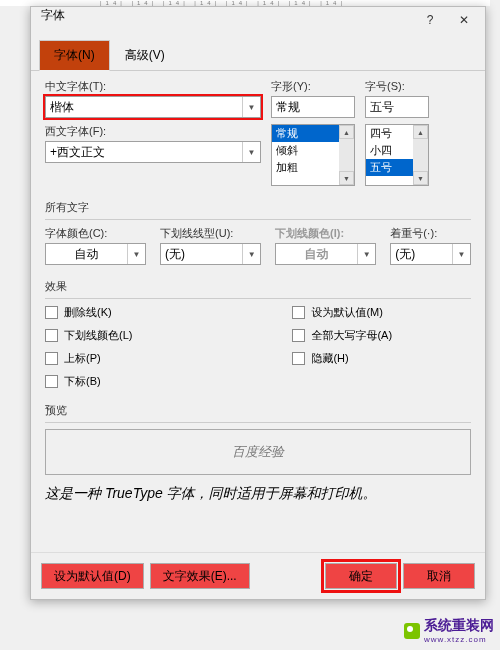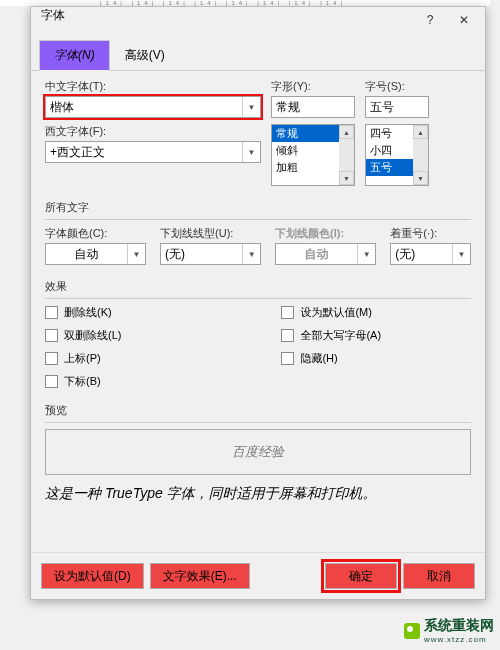--- a/index.html
+++ b/index.html
@@ -4,21 +4,21 @@
 <style>
   * { box-sizing: border-box; font-family: "Microsoft YaHei", Arial, sans-serif; }
   body { margin: 0; background: #f0f0f0; width: 500px; height: 650px; position: relative; overflow: hidden; }
   .ruler { position: absolute; top: 0; left: 0; width: 490px; height: 6px; font-size: 6px; color: #888; background: #fff; padding-left: 100px; letter-spacing: 4px; }
   .dialog { position: absolute; top: 6px; left: 30px; width: 456px; height: 594px; background: #f0f0f0; border: 1px solid #bbb; box-shadow: 0 2px 10px rgba(0,0,0,0.3); }
   .titlebar { height: 30px; display: flex; align-items: flex-start; padding: 0 4px 0 10px; font-size: 12px; }
   .titlebar .title { flex: 1; }
   .titlebar .btn { width: 34px; height: 26px; display: flex; align-items: center; justify-content: center; font-size: 12px; color: #333; }
   .tabs { display: flex; padding: 0 8px; margin-top: 2px; border-bottom: 1px solid #ccc; }
   .tab { padding: 6px 14px; font-size: 12px; border: 1px solid transparent; border-bottom: none; position: relative; top: 1px; }
-  .tab.active { background: #8b5cf6; border-color: #ccc; border-bottom: 1px solid #f0f0f0; font-style: italic; }
+  .tab.active { background: #c2410c; border-color: #ccc; border-bottom: 1px solid #f0f0f0; }
   .section { padding: 0 14px; }
   .row { display: flex; margin-top: 8px; gap: 10px; }
   .col { display: flex; flex-direction: column; }
   .lbl { font-size: 11px; color: #333; margin-bottom: 2px; }
   .input-like { display: flex; align-items: center; background: #fff; border: 1px solid #a0a0a0; height: 22px; }
   .input-like .val { flex: 1; padding: 0 4px; font-size: 12px; white-space: nowrap; overflow: hidden; }
   .input-like .arrow { width: 18px; height: 100%; border-left: 1px solid #ccc; display: flex; align-items: center; justify-content: center; font-size: 8px; color: #555; }
   .red-box { outline: 2px solid #e11; outline-offset: 0; }
   .listbox { background: #fff; border: 1px solid #a0a0a0; height: 62px; font-size: 11px; overflow: hidden; position: relative; }
   .listbox .opt { padding: 1px 4px; }
@@ -34,21 +34,21 @@
   .checks { display: flex; gap: 60px; margin-top: 4px; }
   .checkcol { display: flex; flex-direction: column; gap: 8px; }
   .chk { display: flex; align-items: center; gap: 6px; font-size: 11px; }
   .chk .box { width: 13px; height: 13px; border: 1px solid #888; background: #fff; }
   .preview-box { border: 1px solid #aaa; height: 46px; margin-top: 6px; display: flex; align-items: center; justify-content: center; font-size: 13px; color: #777; font-style: italic; }
   .desc { font-size: 14px; margin-top: 10px; font-style: italic; }
   .footer { position: absolute; bottom: 0; left: 0; width: 100%; padding: 10px; border-top: 1px solid #ddd; display: flex; gap: 6px; }
   .footer .spacer { flex: 1; }
   .fbtn { min-width: 72px; height: 26px; border: 1px solid #adadad; background: #ef4444; font-size: 12px; padding: 0 12px; display: flex; align-items: center; justify-content: center; }
   .fbtn.ok { outline: 3px solid #e11; outline-offset: 1px; }
-  .watermark { position: absolute; right: 6px; bottom: 6px; font-size: 14px; font-weight: bold; color: #14532d; display: flex; align-items: center; gap: 4px; }
+  .watermark { position: absolute; right: 6px; bottom: 6px; font-size: 14px; font-weight: bold; color: #4c1d95; display: flex; align-items: center; gap: 4px; }
   .watermark .logo { width: 16px; height: 16px; background: #7cc400; border-radius: 3px; position: relative; }
   .watermark .logo::after { content: ""; position: absolute; width: 6px; height: 6px; background: #fff; border-radius: 50%; top: 3px; left: 3px; }
 </style>
 </head>
 <body>
 
 <div class="ruler">|14| |14| |14| |14| |14| |14| |14| |14|</div>
 
 <div class="dialog">
   <div class="titlebar">
@@ -155,21 +155,21 @@
     <div class="group-title">效果</div>
     <div class="hr"></div>
     <div class="checks">
       <div class="checkcol">
         <label class="chk">
             <span class="box"></span>
             <span>删除线(K)</span>
           </label>
         <label class="chk">
             <span class="box"></span>
-            <span>双删除线(L)</span>
+            <span>下划线颜色(L)</span>
           </label>
         <label class="chk">
             <span class="box"></span>
             <span>上标(P)</span>
           </label>
         <label class="chk">
             <span class="box"></span>
             <span>下标(B)</span>
           </label>
       </div>

